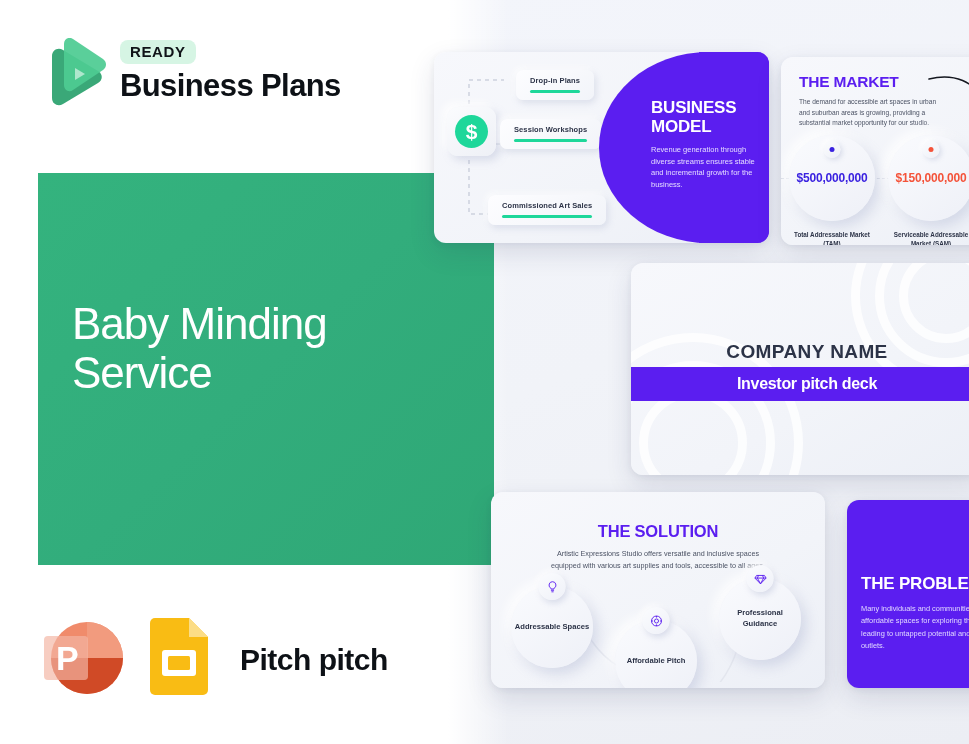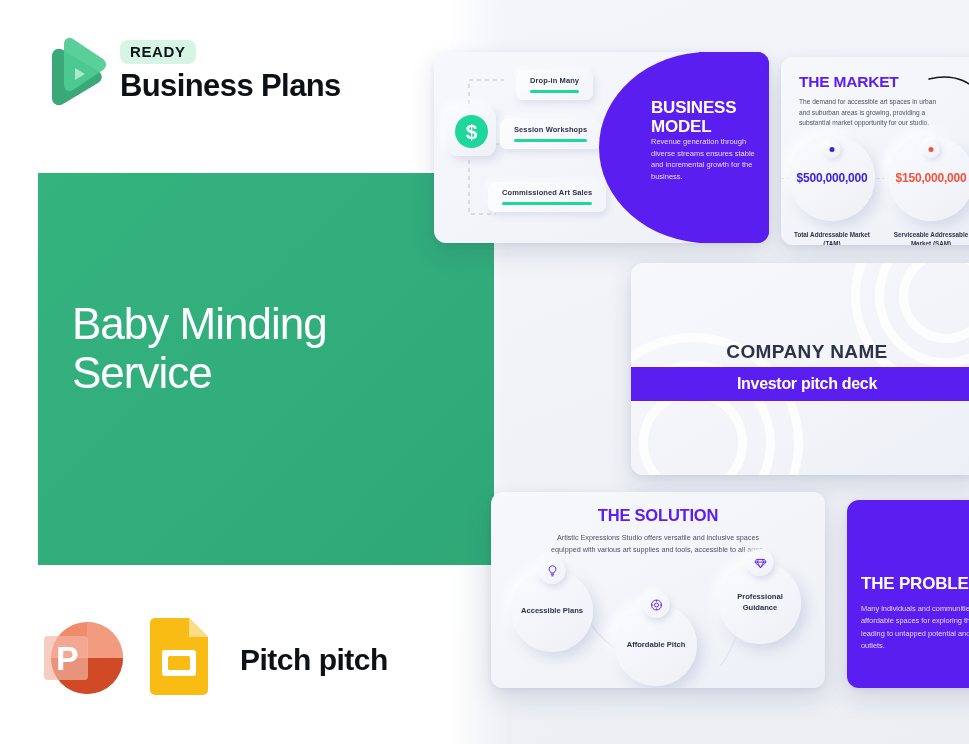--- a/index.html
+++ b/index.html
@@ -72,42 +72,42 @@
     position: absolute; right: 0; top: 0; width: 170px; height: 100%;
     background: #5b1ef0;
     border-radius: 110px 0 0 110px / 96px 0 0 96px;
   }
   .bm-purple::after {
     content:""; position:absolute; right:0; top:0; width:70px; height:100%;
     background:#5b1ef0;
   }
   .bm-purple-inner { position: relative; z-index: 2; padding: 46px 0 0 52px; }
   .bm-head { color:#fff; font-size:17px; font-weight:800; line-height:1.12; letter-spacing:-.2px; }
-  .bm-sub { color:#e4dbff; font-size:7.5px; line-height:1.55; margin-top:0; }
+  .bm-sub { color:#e4dbff; font-size:7.5px; line-height:1.55; margin-top:8px; }
   .dollar-tile {
     position:absolute; left:13px; top:55px; width:49px; height:49px; border-radius:11px;
     background:linear-gradient(145deg,#fbfcfe,#eef0f6);
     box-shadow: 4px 4px 9px rgba(160,170,200,.35), -4px -4px 9px rgba(255,255,255,.95);
     display:flex; align-items:center; justify-content:center;
   }
   .dollar-circle {
     width:33px; height:33px; border-radius:50%; background:#1ed79a;
     display:flex; align-items:center; justify-content:center;
     color:#fff; font-size:21px; font-weight:700; line-height:1;
   }
   .bm-item {
     position:absolute; border-radius:7px; padding:6px 14px 7px;
     background:linear-gradient(145deg,#fdfdff,#f2f4f9);
     box-shadow: 2px 3px 7px rgba(150,160,195,.28), -2px -2px 6px rgba(255,255,255,.9);
   }
   .bm-item-label { font-size:7.5px; font-weight:800; color:#2c3347; white-space:nowrap; letter-spacing:.1px; }
   .bm-item-bar { height:2.5px; background:#1ed79a; border-radius:2px; margin-top:5px; }
   #bm-item-0 { left:66px; top:67px; }
   #bm-item-1 { left:82px; top:18px; }
-  #bm-item-2 { left:54px; top:130px; }
+  #bm-item-2 { left:54px; top:143px; }
 
   
   #slide-market { left: 781px; top: 57px; width: 230px; height: 188px; }
   .mk-pad { padding: 16px 14px 0 18px; position: relative; height: 100%; }
   .mk-title { color:#5b1ef0; font-size:15.5px; font-weight:800; letter-spacing:-.2px; }
   .mk-body { color:#4a5163; font-size:6.6px; line-height:1.62; margin-top:6px; width:142px; }
   .mk-arrow { position:absolute; right:22px; top:16px; width:62px; height:40px; }
   .mk-circles { position:absolute; left:8px; top:78px; display:flex; gap:13px; }
   .mk-unit { width:86px; text-align:center; position:relative; }
   .mk-disc {
@@ -140,21 +140,21 @@
     font-size:19px; font-weight:800; color:#2c3347; letter-spacing:.4px;
   }
   .cn-bar {
     position:absolute; left:0; right:0; top:104px; height:34px; background:#5b1ef0;
     display:flex; align-items:center; justify-content:center;
   }
   .cn-bar-text { color:#fff; font-size:16px; font-weight:700; letter-spacing:-.3px; }
 
   
   #slide-solution { left: 491px; top: 492px; width: 334px; height: 196px; }
-  .sol-title { text-align:center; color:#5b1ef0; font-size:16.5px; font-weight:800; margin-top:14px; letter-spacing:-.2px; }
+  .sol-title { text-align:center; color:#5b1ef0; font-size:16.5px; font-weight:800; margin-top:30px; letter-spacing:-.2px; }
   .sol-body { text-align:center; color:#4a5163; font-size:7.2px; line-height:1.68; margin-top:7px; padding:0 58px; }
   .sol-circles { position:relative; height:104px; margin-top:6px; }
   .sol-unit { position:absolute; width:82px; }
   .sol-disc {
     width:82px; height:82px; border-radius:50%;
     background:linear-gradient(145deg,#fafbfe,#eef0f7);
     box-shadow: 5px 6px 13px rgba(150,160,195,.32), -5px -5px 12px rgba(255,255,255,.95);
     display:flex; align-items:center; justify-content:center; text-align:center;
     position:relative;
   }
@@ -230,21 +230,21 @@
     <div class="bm-left">
       <svg width="205" height="191" style="position:absolute;left:0;top:0">
         <path d="M35 92 L35 28 L70 28" fill="none" stroke="#b9bfcf" stroke-width="1" stroke-dasharray="4 4"></path>
         <path d="M35 92 L35 162 L62 162" fill="none" stroke="#b9bfcf" stroke-width="1" stroke-dasharray="4 4"></path>
         <path d="M62 92 L95 92" fill="none" stroke="#b9bfcf" stroke-width="1" stroke-dasharray="4 4"></path>
       </svg>
       <div class="dollar-tile">
         <div class="dollar-circle">$</div>
       </div>
       <div class="bm-item" id="bm-item-1">
-        <div class="bm-item-label">Drop-in Many</div>
+        <div class="bm-item-label">Drop-in Plans</div>
         <div class="bm-item-bar"></div>
       </div>
       <div class="bm-item" id="bm-item-0">
         <div class="bm-item-label">Session Workshops</div>
         <div class="bm-item-bar"></div>
       </div>
       <div class="bm-item" id="bm-item-2">
         <div class="bm-item-label">Commissioned Art Sales</div>
         <div class="bm-item-bar"></div>
       </div>
@@ -319,21 +319,21 @@
         <path d="M206 122 C222 118 238 96 246 72" fill="none" stroke="#e3e6ee" stroke-width="1.4"></path>
       </svg>
       <div class="sol-unit" id="sol-0">
         <div class="sol-disc">
           <div class="sol-badge">
             <svg viewBox="0 0 18 18" width="14" height="14" fill="none" stroke="#5b1ef0" stroke-width="1.2">
               <path d="M9 2.2 a4.4 4.4 0 0 1 2.7 7.9 c-.5.4-.7 1-.7 1.5 h-4 c0-.5-.2-1.1-.7-1.5 A4.4 4.4 0 0 1 9 2.2Z"></path>
               <path d="M7 13.2h4M7.6 15.2h2.8"></path>
             </svg>
           </div>
-          <div class="sol-label">Accessible Plans</div>
+          <div class="sol-label">Addressable Spaces</div>
         </div>
       </div>
       <div class="sol-unit" id="sol-1">
         <div class="sol-disc">
           <div class="sol-badge">
             <svg viewBox="0 0 18 18" width="14" height="14" fill="none" stroke="#5b1ef0" stroke-width="1.2">
               <circle cx="9" cy="9" r="6.4"></circle>
               <circle cx="9" cy="9" r="2.6"></circle>
               <path d="M9 2.6v2M9 13.4v2M2.6 9h2M13.4 9h2"></path>
             </svg>

